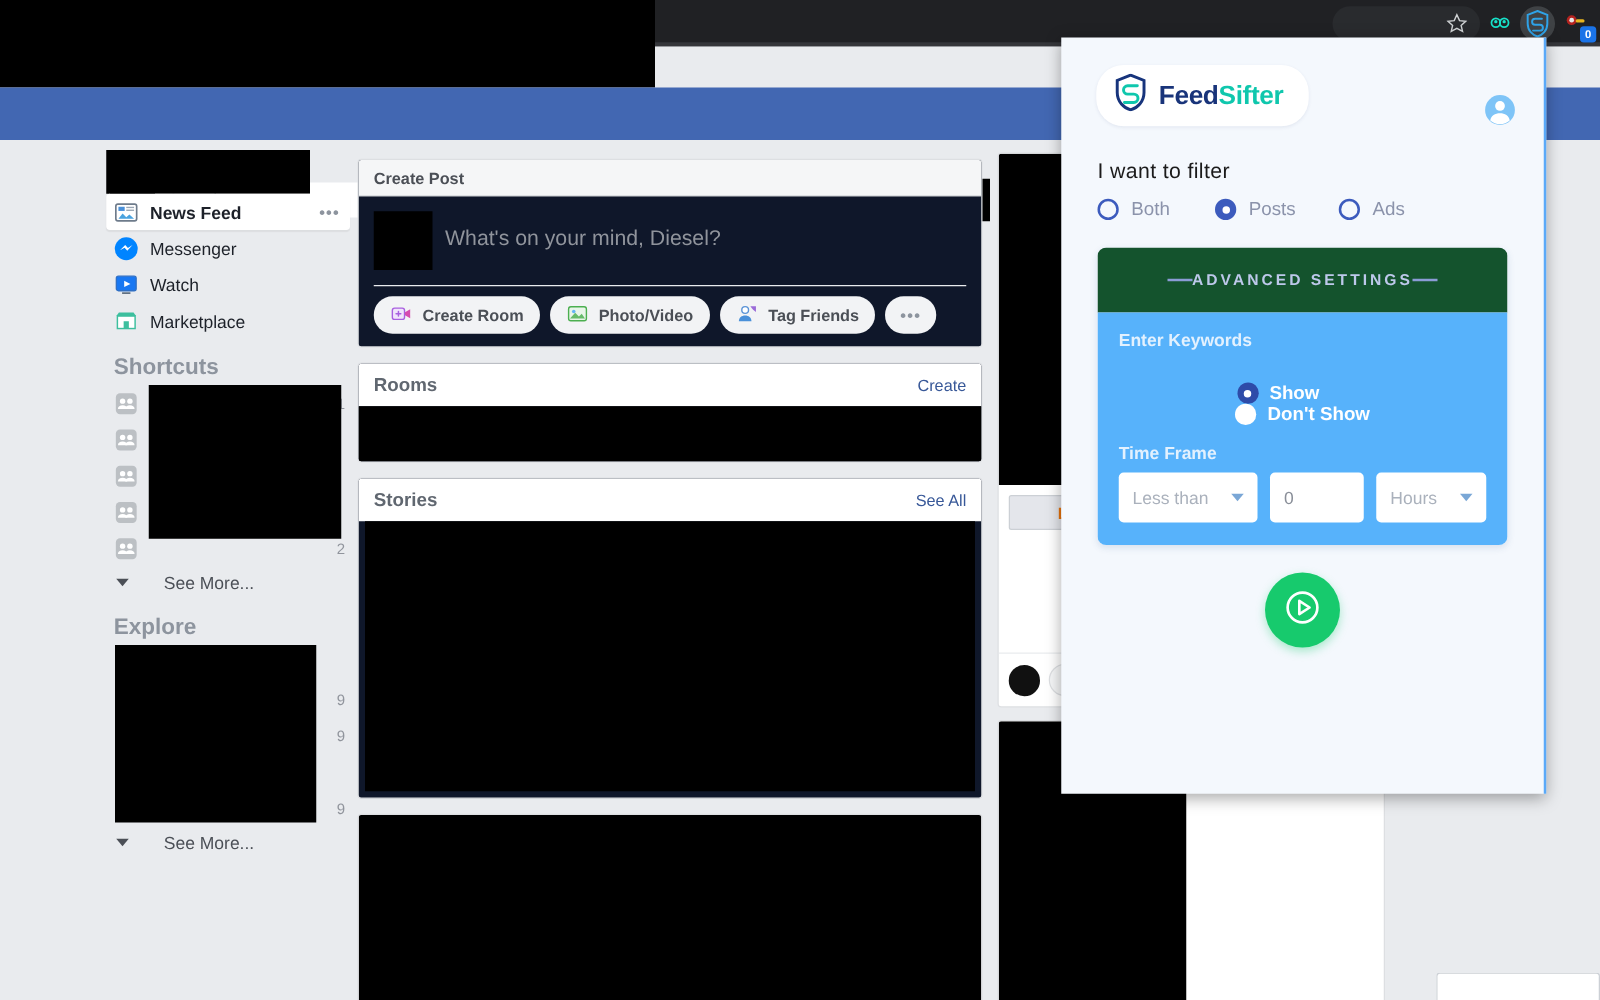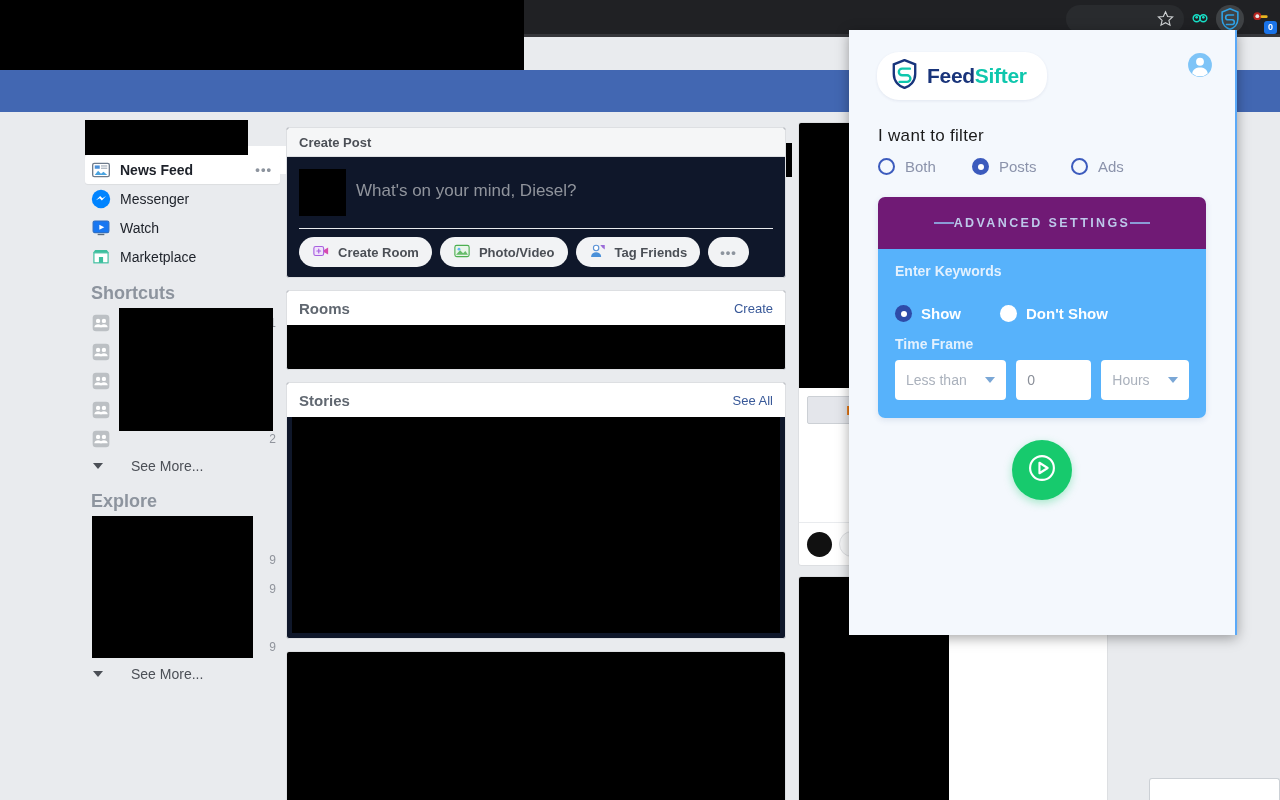--- a/index.html
+++ b/index.html
@@ -163,21 +163,21 @@
     background: #fff; border: 1px solid #ccd0d5; border-bottom: none;
     border-radius: 3px 3px 0 0;
   }
 
   
   .popup {
     position: absolute; left: 849px; top: 30px; width: 388px; height: 605px;
     background: #f4f8fd; box-shadow: 0 3px 12px rgba(0,0,0,.35);
     border-right: 2px solid #5aa9f8;
   }
-  .popup-top { display: flex; align-items: flex-start; justify-content: space-between; padding: 22px 22px 0 28px; }
+  .popup-top { display: flex; align-items: flex-end; justify-content: space-between; padding: 22px 22px 0 28px; }
   .logo-pill {
     background: #fff; border-radius: 22px; padding: 7px 20px 7px 14px;
     display: flex; align-items: center; gap: 9px;
     box-shadow: 0 1px 3px rgba(40,60,110,.09);
   }
   .logo-text { font-size: 21px; font-weight: bold; letter-spacing: -.3px; }
   .logo-text .a { color: #19347a; }
   .logo-text .b { color: #0fc7ad; }
   .account-ico { width: 26px; height: 26px; }
 
@@ -194,21 +194,21 @@
     display: flex; align-items: center; justify-content: center;
   }
   .rb.sel { background: #3c5bbd; border-color: #3c5bbd; }
   .rb.sel::after { content: ""; width: 6px; height: 6px; border-radius: 50%; background: #fff; }
 
   .adv {
     margin: 22px 29px 0; border-radius: 7px; overflow: hidden;
     box-shadow: 0 2px 6px rgba(40,80,140,.13);
   }
   .adv-head {
-    background: #701a75; color: #bdc8ea; height: 52px;
+    background: #14532d; color: #bdc8ea; height: 52px;
     display: flex; align-items: center; justify-content: center; 
     font-size: 12.5px; font-weight: bold; letter-spacing: 2.4px;
   }
   .dash { width: 20px; height: 2px; background: #8b9cd6; }
   .adv-body { background: #57b2fb; padding: 14px 17px 18px; }
   .adv-label { color: #e3f1fe; font-size: 14px; font-weight: bold; margin-bottom: 8px; }
   .kw-box {
     background: #fff; border-radius: 5px; height: 87px; padding: 9px;
     display: flex; align-items: flex-start; gap: 4px;
   }
@@ -217,21 +217,21 @@
     display: flex; align-items: center; gap: 9px; padding: 0 11px;
     font-size: 13px; font-weight: bold;
   }
   .kw-chip .x { color: #9aa7dd; font-weight: normal; font-size: 14px; cursor: pointer; }
   .kw-input {
     border: 0; outline: none; height: 26px; flex: 1; padding-left: 6px;
     font-size: 14px; color: #333; font-family: "Liberation Sans", sans-serif;
   }
   .kw-input::placeholder { color: #b9bfc9; }
 
-  .show-row { display: flex; align-items: center; padding: 18px 0 0 0; }
+  .show-row { display: flex; align-items: center; padding: 18px 0 0 0; flex-direction: column; }
   .show-opt { display: flex; align-items: center; gap: 9px; color: #fff; font-size: 15px; font-weight: bold; }
   .show-opt:nth-child(1) { width: 105px; }
   .rb2 {
     width: 17px; height: 17px; border-radius: 50%; background: #fff; flex: none;
     display: flex; align-items: center; justify-content: center;
   }
   .rb2.sel { background: #2e4ba8; }
   .rb2.sel::after { content: ""; width: 6px; height: 6px; border-radius: 50%; background: #fff; }
 
   .tf-label { color: #e3f1fe; font-size: 14px; font-weight: bold; margin: 14px 0 8px; }

